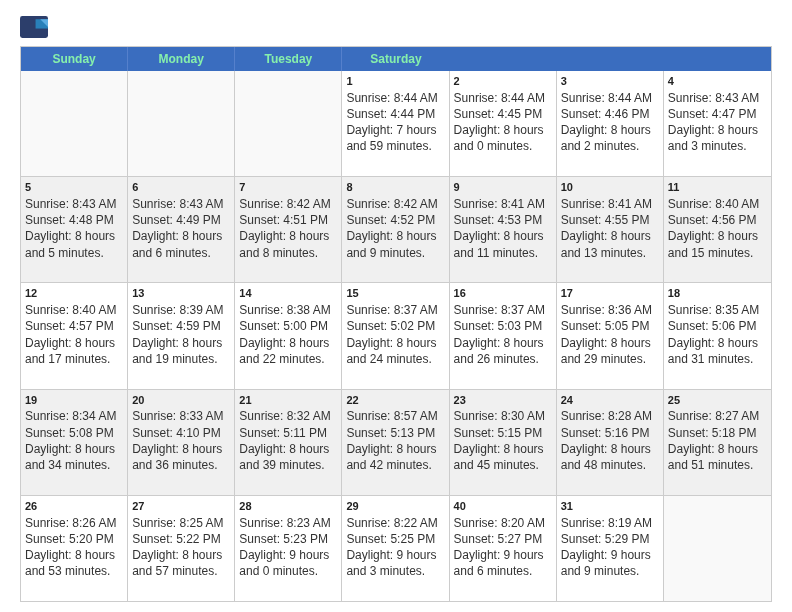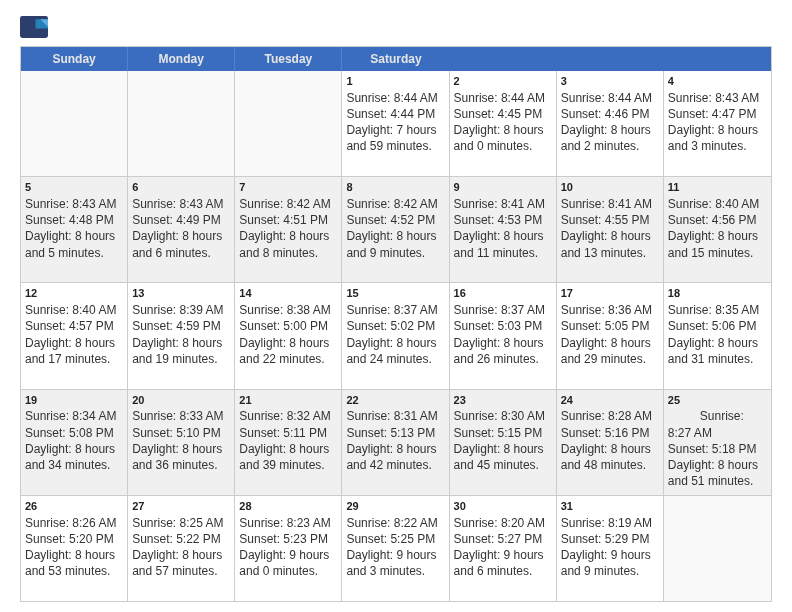--- a/index.html
+++ b/index.html
@@ -61,21 +61,21 @@
       display: flex;
       flex-direction: column;
       border: 1px solid #ccc;
     }
     .cal-header {
       display: grid;
       grid-template-columns: repeat(7, 1fr);
       background: #3a6dbf;
     }
     .cal-header-cell {
-      color: #e5e5e5;
+      color: #86efac;
       font-size: 12px;
       font-weight: bold;
       padding: 5px 4px;
       text-align: center;
       border-right: 1px solid #5580cc;
     }
     .cal-header-cell:last-child {
       border-right: none;
     }
     .cal-body {
@@ -233,40 +233,40 @@
 Sunset: 5:06 PM
 Daylight: 8 hours
 and 31 minutes.</span></div>
         </div>
         <div class="cal-row">
           <div class="cal-cell shaded"><span class="day-num">19</span><span class="cell-text" style="white-space: pre-line;">Sunrise: 8:34 AM
 Sunset: 5:08 PM
 Daylight: 8 hours
 and 34 minutes.</span></div>
           <div class="cal-cell shaded"><span class="day-num">20</span><span class="cell-text" style="white-space: pre-line;">Sunrise: 8:33 AM
-Sunset: 5:10 PM
+Sunset: 4:10 PM
 Daylight: 8 hours
 and 36 minutes.</span></div>
           <div class="cal-cell shaded"><span class="day-num">21</span><span class="cell-text" style="white-space: pre-line;">Sunrise: 8:32 AM
 Sunset: 5:11 PM
 Daylight: 8 hours
 and 39 minutes.</span></div>
-          <div class="cal-cell shaded"><span class="day-num">22</span><span class="cell-text" style="white-space: pre-line;">Sunrise: 8:31 AM
+          <div class="cal-cell shaded"><span class="day-num">22</span><span class="cell-text" style="white-space: pre-line;">Sunrise: 8:57 AM
 Sunset: 5:13 PM
 Daylight: 8 hours
 and 42 minutes.</span></div>
           <div class="cal-cell shaded"><span class="day-num">23</span><span class="cell-text" style="white-space: pre-line;">Sunrise: 8:30 AM
 Sunset: 5:15 PM
 Daylight: 8 hours
 and 45 minutes.</span></div>
           <div class="cal-cell shaded"><span class="day-num">24</span><span class="cell-text" style="white-space: pre-line;">Sunrise: 8:28 AM
 Sunset: 5:16 PM
 Daylight: 8 hours
 and 48 minutes.</span></div>
-          <div class="cal-cell shaded"><span class="day-num">25</span><span class="cell-text" style="white-space: pre-line; margin-left: 32px;">Sunrise: 8:27 AM
+          <div class="cal-cell shaded"><span class="day-num">25</span><span class="cell-text" style="white-space: pre-line;">Sunrise: 8:27 AM
 Sunset: 5:18 PM
 Daylight: 8 hours
 and 51 minutes.</span></div>
         </div>
         <div class="cal-row">
           <div class="cal-cell"><span class="day-num">26</span><span class="cell-text" style="white-space: pre-line;">Sunrise: 8:26 AM
 Sunset: 5:20 PM
 Daylight: 8 hours
 and 53 minutes.</span></div>
           <div class="cal-cell"><span class="day-num">27</span><span class="cell-text" style="white-space: pre-line;">Sunrise: 8:25 AM
@@ -274,21 +274,21 @@
 Daylight: 8 hours
 and 57 minutes.</span></div>
           <div class="cal-cell"><span class="day-num">28</span><span class="cell-text" style="white-space: pre-line; text-align: center;">Sunrise: 8:23 AM
 Sunset: 5:23 PM
 Daylight: 9 hours
 and 0 minutes.</span></div>
           <div class="cal-cell"><span class="day-num">29</span><span class="cell-text" style="white-space: pre-line;">Sunrise: 8:22 AM
 Sunset: 5:25 PM
 Daylight: 9 hours
 and 3 minutes.</span></div>
-          <div class="cal-cell"><span class="day-num">30</span><span class="cell-text" style="white-space: pre-line;">Sunrise: 8:20 AM
+          <div class="cal-cell"><span class="day-num">40</span><span class="cell-text" style="white-space: pre-line;">Sunrise: 8:20 AM
 Sunset: 5:27 PM
 Daylight: 9 hours
 and 6 minutes.</span></div>
           <div class="cal-cell"><span class="day-num">31</span><span class="cell-text" style="white-space: pre-line;">Sunrise: 8:19 AM
 Sunset: 5:29 PM
 Daylight: 9 hours
 and 9 minutes.</span></div>
           <div class="cal-cell empty"></div>
         </div>
       </div>

